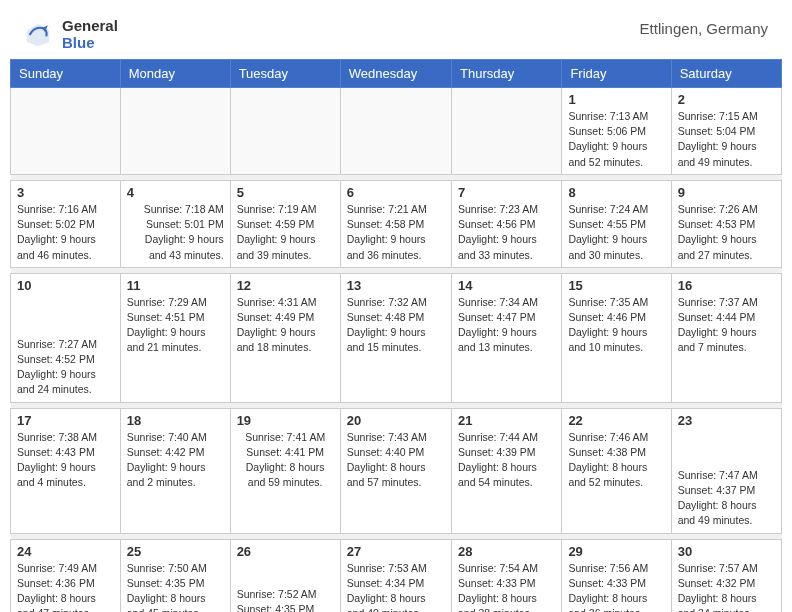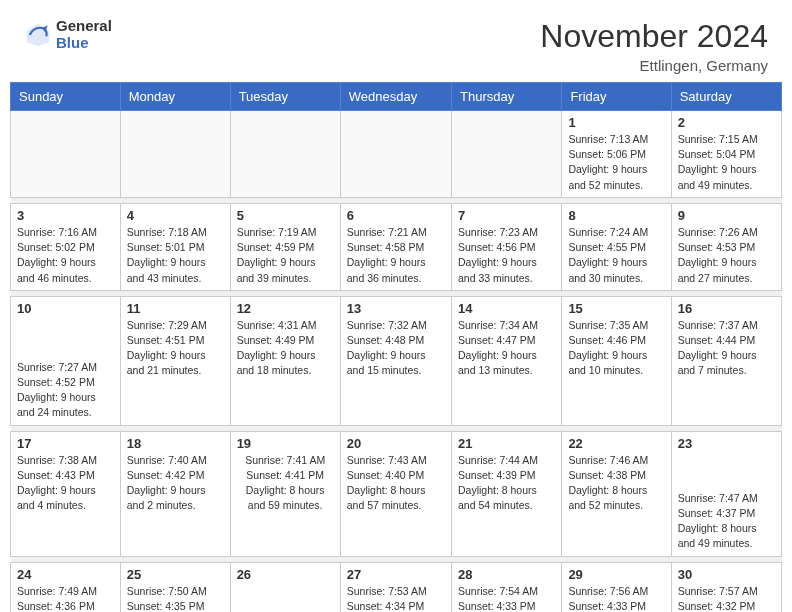--- a/index.html
+++ b/index.html
@@ -1,19 +1,19 @@
 <!DOCTYPE html>
 <html><head>
   <meta charset="utf-8">
   <style>
     * { box-sizing: border-box; margin: 0; padding: 0; }
     body { font-family: Arial, sans-serif; background: #fff; width: 792px; min-height: 612px; }
     
     .header { display: flex; justify-content: space-between; align-items: flex-start; padding: 18px 24px 8px 24px; }
-    .logo { display: flex; align-items: center; gap: 4px; justify-content: flex-end; }
+    .logo { display: flex; align-items: center; gap: 10px; justify-content: flex-end; }
     .logo-text { display: flex; flex-direction: column; line-height: 1.1; }
     .logo-general { font-size: 15px; font-weight: bold; color: #333; }
     .logo-blue { font-size: 15px; font-weight: bold; color: #3a6bc4; }
     .logo-icon { width: 28px; height: 28px; }
     .title-block { text-align: right; }
     .month-title { font-size: 32px; font-weight: 300; color: #333; }
     .location { font-size: 15px; color: #555; margin-top: 2px; }
 
     .calendar { width: 100%; border-collapse: collapse; margin: 0 0 0 0; padding: 0 10px; }
     .calendar th { background: #3a6bc4; color: #fff; text-align: left; padding: 6px 8px; font-size: 13px; font-weight: normal; border: 1px solid #5580cc; }
@@ -34,21 +34,20 @@
       <polygon points="20,4 36,14 36,30 20,36 4,30 4,14" fill="#3a6bc4" opacity="0.15"></polygon>
       <path d="M8 20 Q14 8 26 10 Q34 12 32 22" stroke="#3a6bc4" stroke-width="3" fill="none"></path>
       <path d="M26 10 L34 6 L30 16 Z" fill="#3a6bc4"></path>
     </svg>
     <div class="logo-text">
       <span class="logo-general">General</span>
       <span class="logo-blue">Blue</span>
     </div>
   </div>
   <div class="title-block">
-    <div class="month-title">November 2024</div>
     <div class="location">Ettlingen, Germany</div>
   </div>
 </div>
 
 <table class="calendar">
   <thead>
     <tr id="dow-row">
         <th>Sunday</th>
         <th>Monday</th>
         <th>Tuesday</th>
@@ -86,21 +85,21 @@
       <tr>
         <td class="filled">
           <div class="day-num">3</div>
           <div class="day-info" style="white-space: pre-line;">Sunrise: 7:16 AM
 Sunset: 5:02 PM
 Daylight: 9 hours
 and 46 minutes.</div>
         </td>
         <td class="filled">
           <div class="day-num">4</div>
-          <div class="day-info" style="white-space: pre-line;">Sunrise: 7:18 AM
+          <div class="day-info" style="white-space: pre-line; text-align: right;">Sunrise: 7:18 AM
 Sunset: 5:01 PM
 Daylight: 9 hours
 and 43 minutes.</div>
         </td>
         <td class="filled">
           <div class="day-num">5</div>
           <div class="day-info" style="white-space: pre-line;">Sunrise: 7:19 AM
 Sunset: 4:59 PM
 Daylight: 9 hours
 and 39 minutes.</div>

